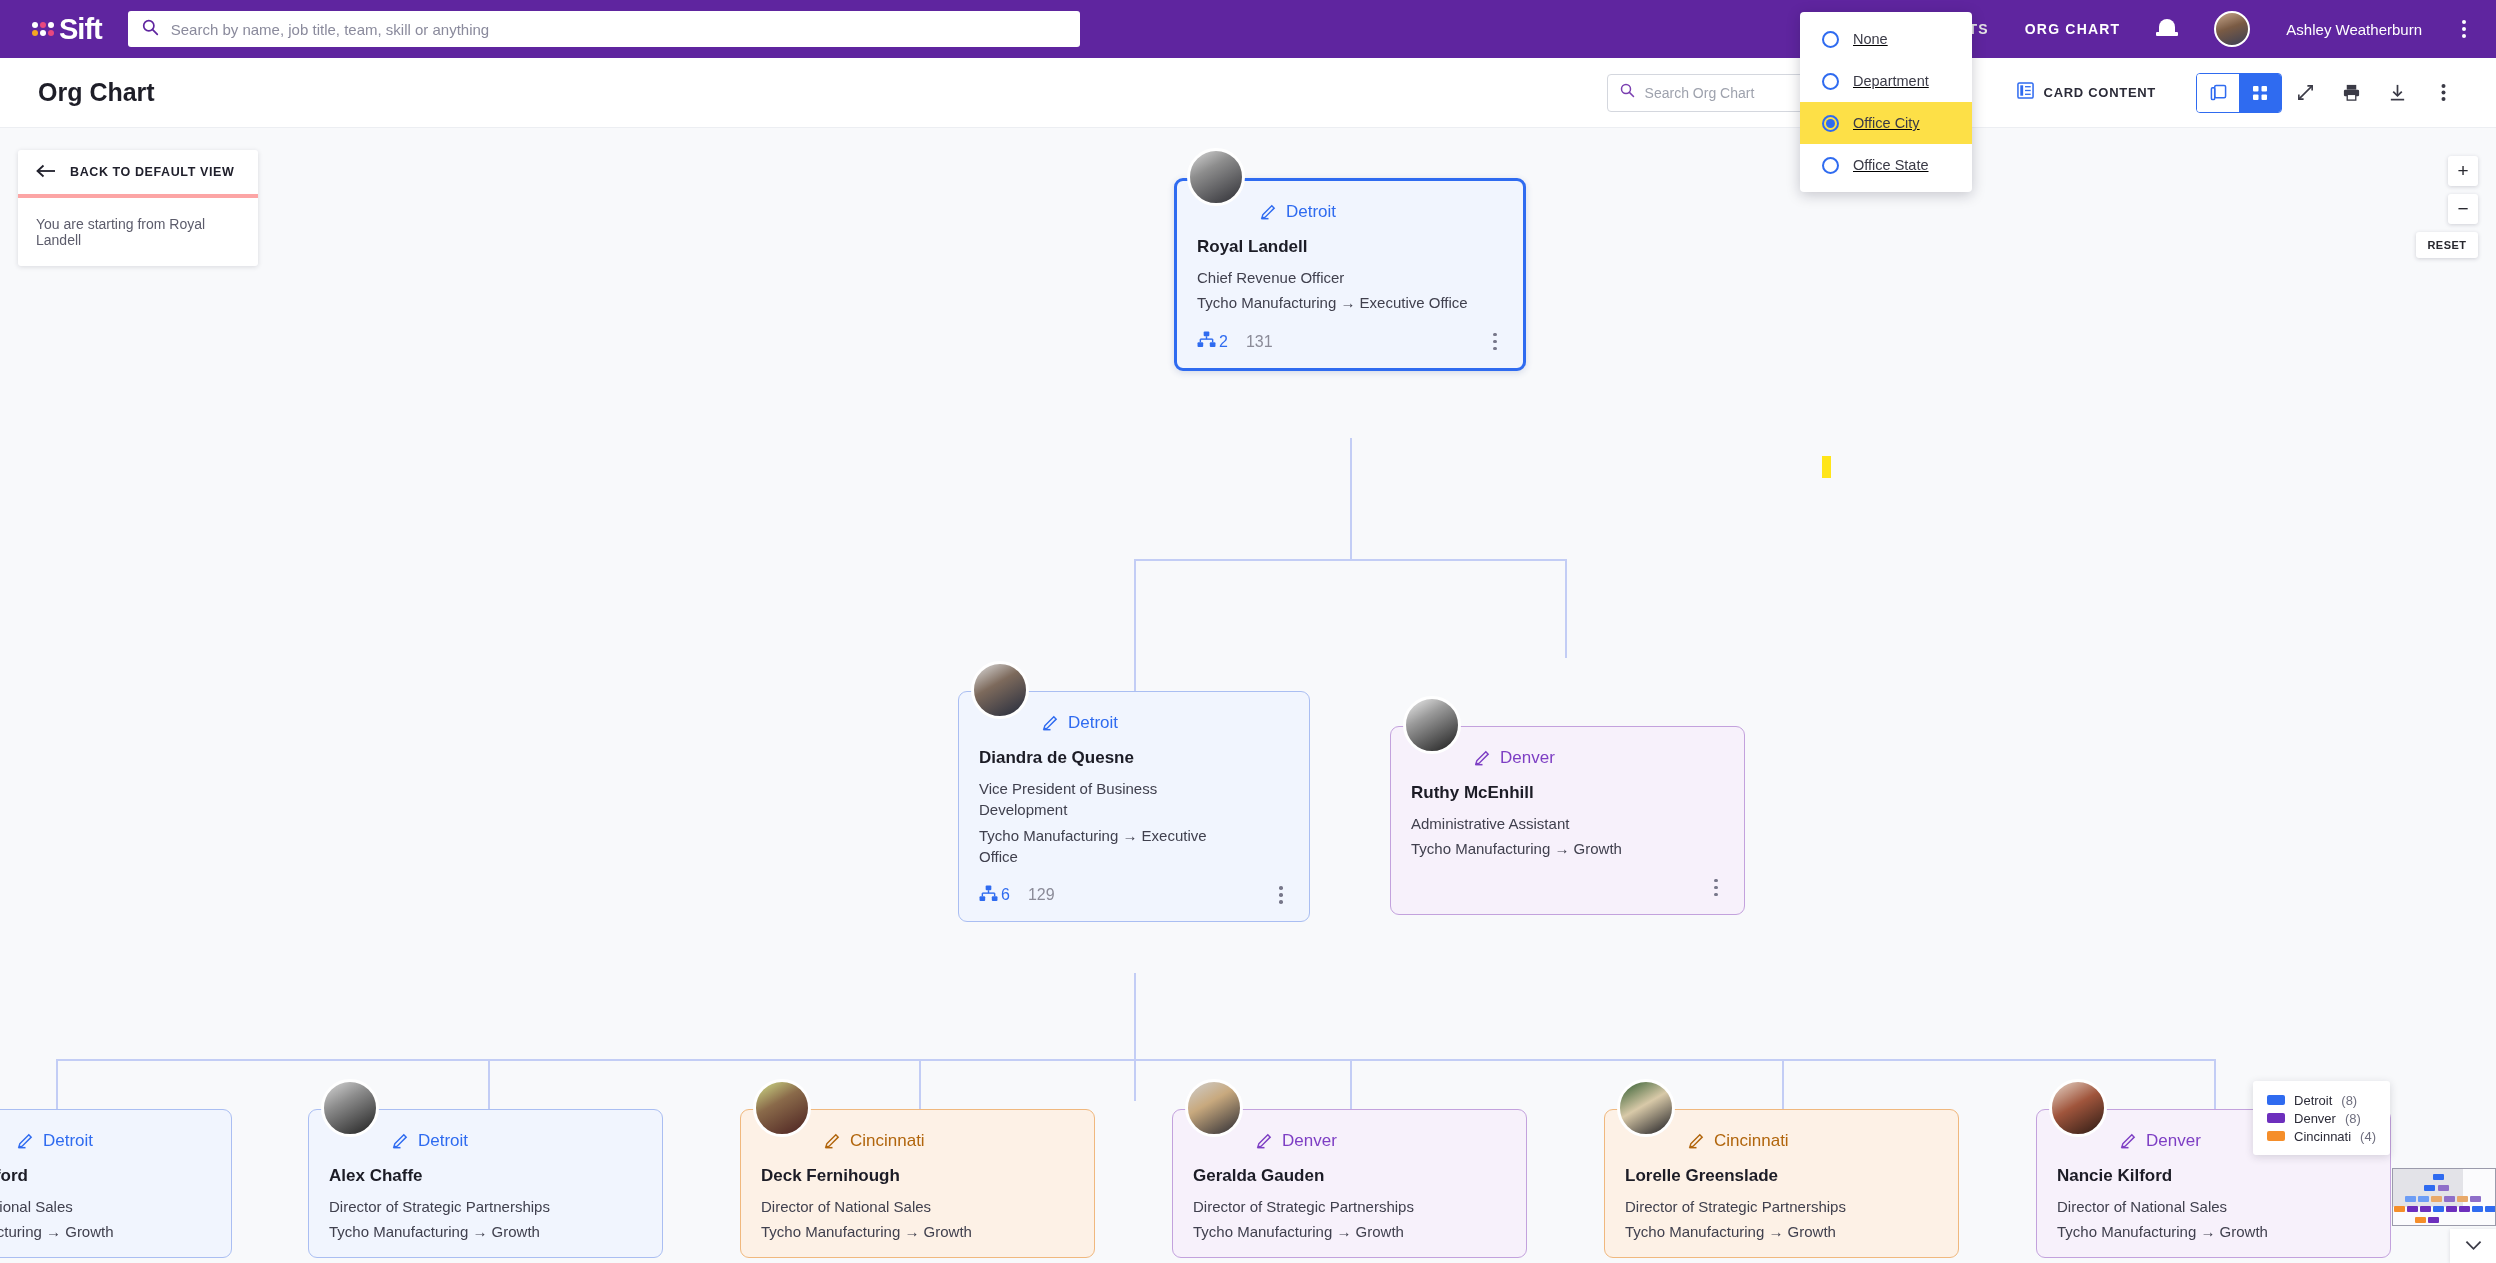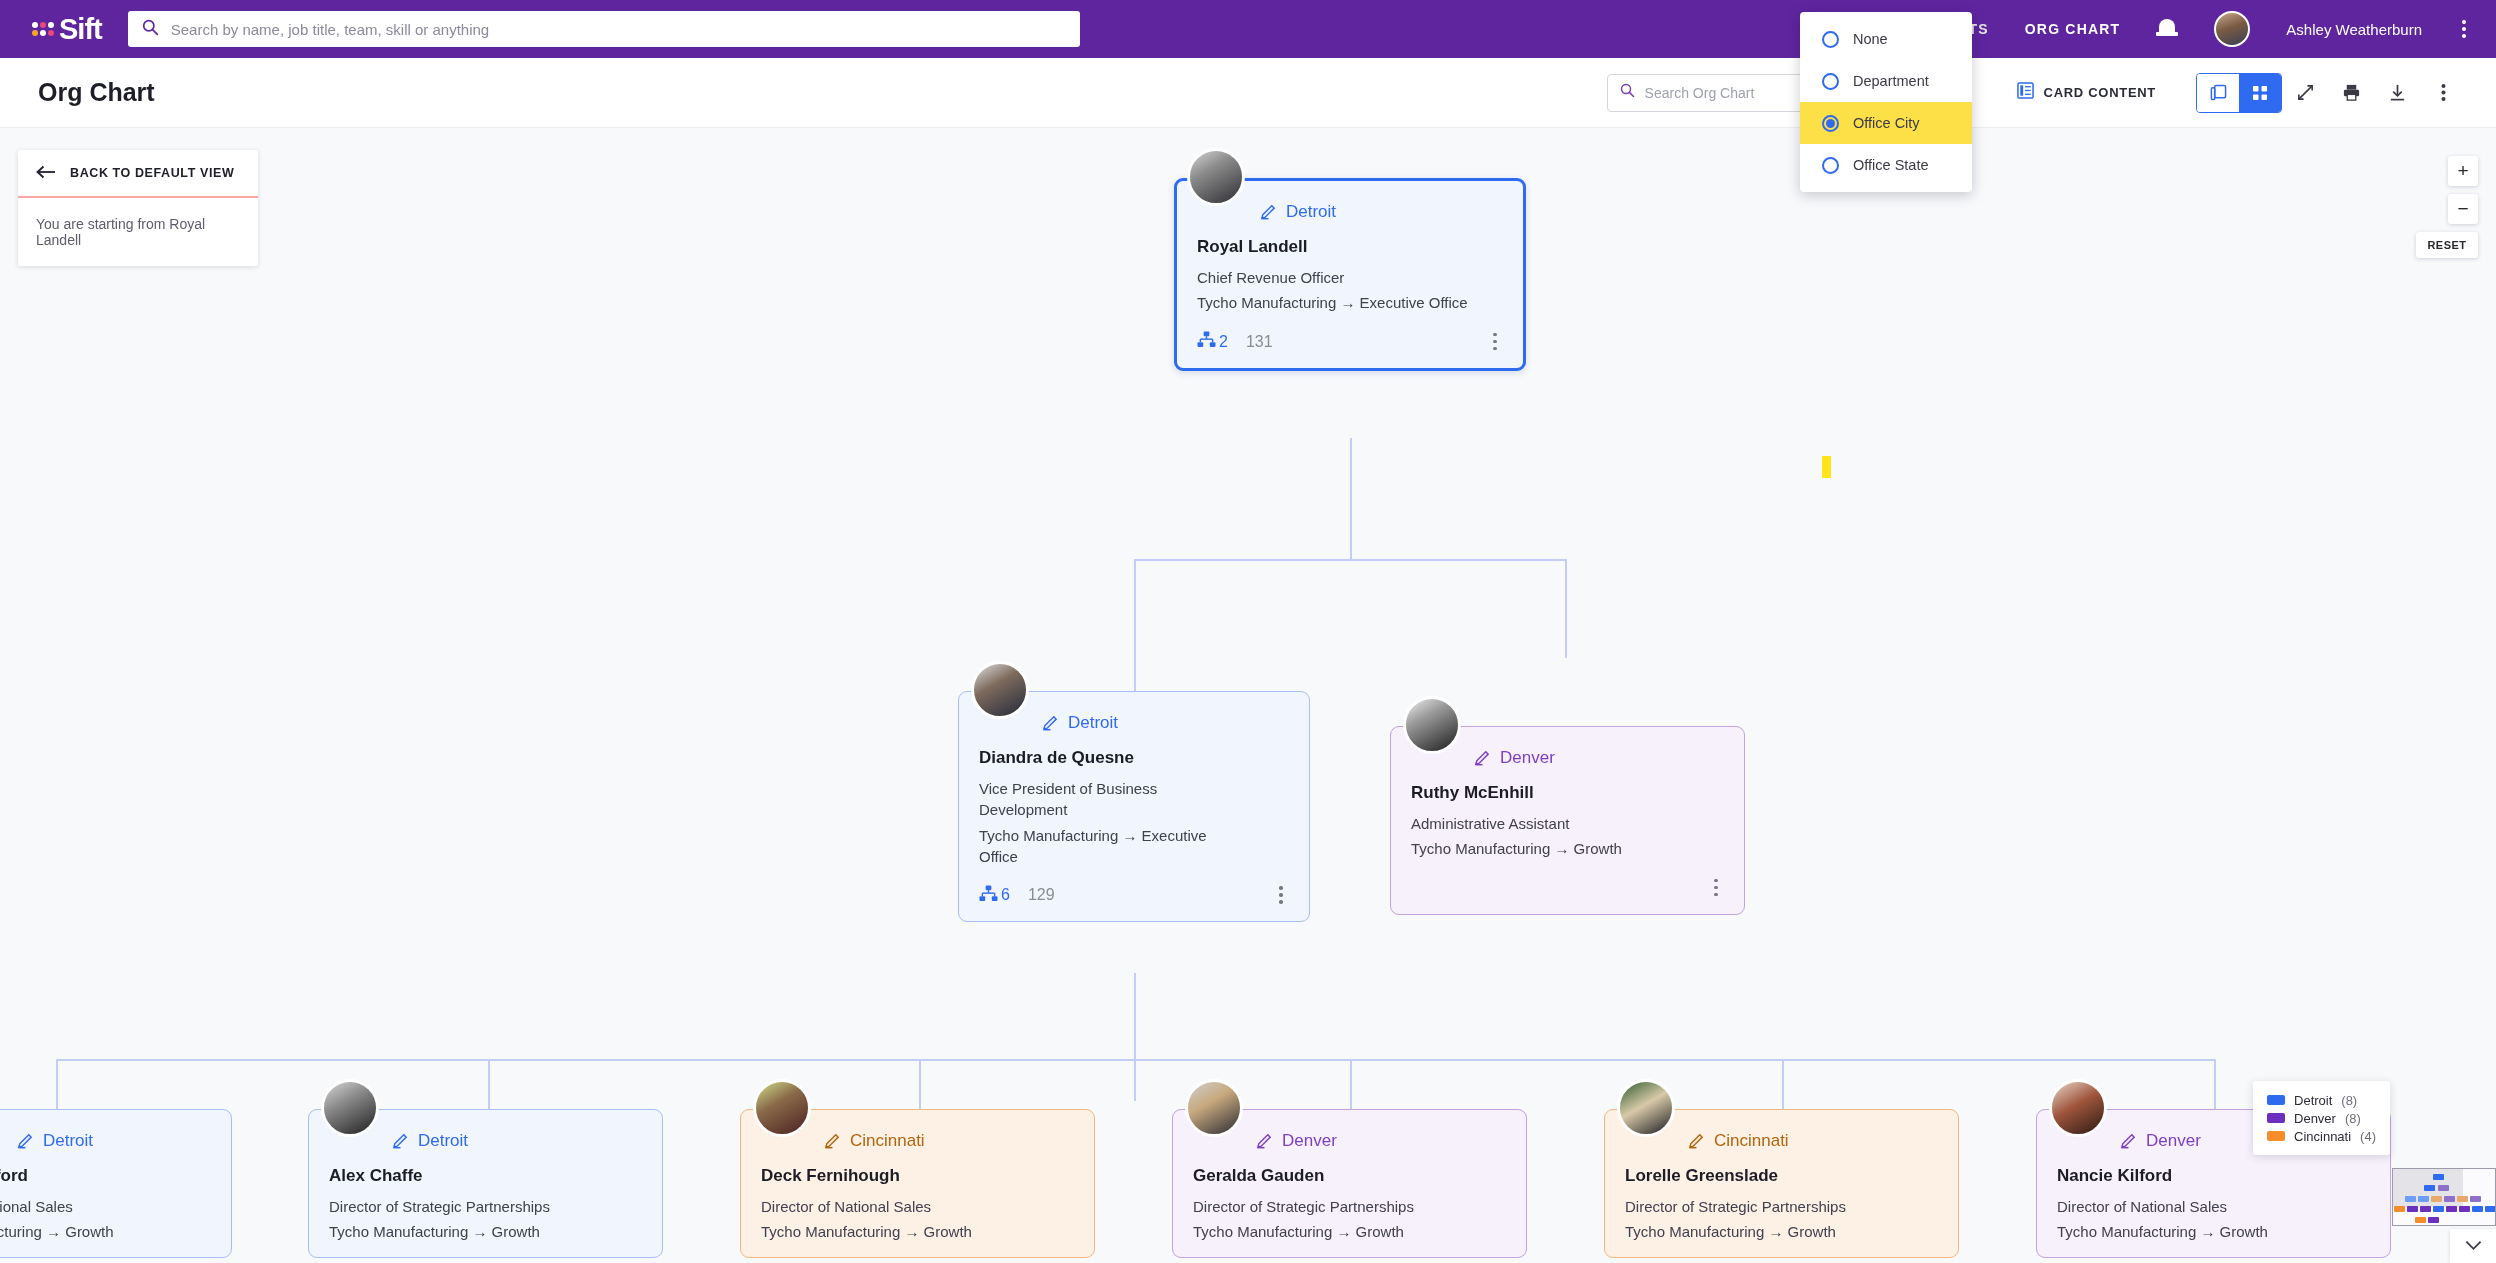--- a/index.html
+++ b/index.html
@@ -110,21 +110,21 @@
 
   
   .dropdown {
     position: absolute; top: 12px; left: 1800px;
     width: 172px; background: #ffffff;
     border-radius: 4px; box-shadow: 0 3px 14px rgba(20,20,40,.22);
     z-index: 90; padding: 6px 0;
   }
   .dd-item {
     display: flex; align-items: center; gap: 14px;
-    height: 42px; padding: 0 0 0 22px; cursor: pointer;
+    height: 42px; padding: 0 0 0 22px; cursor: pointer; text-decoration: underline;
   }
   .dd-item.selected { background: #fde047; }
   .radio {
     width: 17px; height: 17px; border-radius: 50%;
     border: 2px solid #2f6bf0; flex-shrink: 0;
     display: flex; align-items: center; justify-content: center;
   }
   .radio i { width: 9px; height: 9px; border-radius: 50%; background: #2f6bf0; display: none; }
   .dd-item.selected .radio i { display: block; }
   .dd-label { font-size: 14.5px; color: #3a3a46; }
@@ -133,21 +133,21 @@
   .canvas { position: absolute; top: 128px; left: 0; width: 2496px; height: 1135px; overflow: hidden; }
 
   
   .backpanel {
     position: absolute; left: 18px; top: 22px;
     width: 240px; background: #ffffff; border-radius: 3px;
     box-shadow: 0 1px 5px rgba(30,30,50,.14); z-index: 30;
   }
   .bp-head {
     display: flex; align-items: center; gap: 14px;
-    height: 48px; padding: 0 18px; border-bottom: 2px solid #fca5a5;
+    height: 48px; padding: 0 18px; border-bottom: 4px solid #fca5a5;
     cursor: pointer;
   }
   .bp-head span { font-size: 12.5px; font-weight: bold; color: #20202c; letter-spacing: .6px; }
   .bp-body { padding: 18px; font-size: 14px; color: #5c5c6b; min-height: 68px; }
 
   
   .conn { position: absolute; background: #c3cdf5; z-index: 1; }
   .conn.v { width: 1.6px; }
   .conn.h { height: 1.6px; }
 

